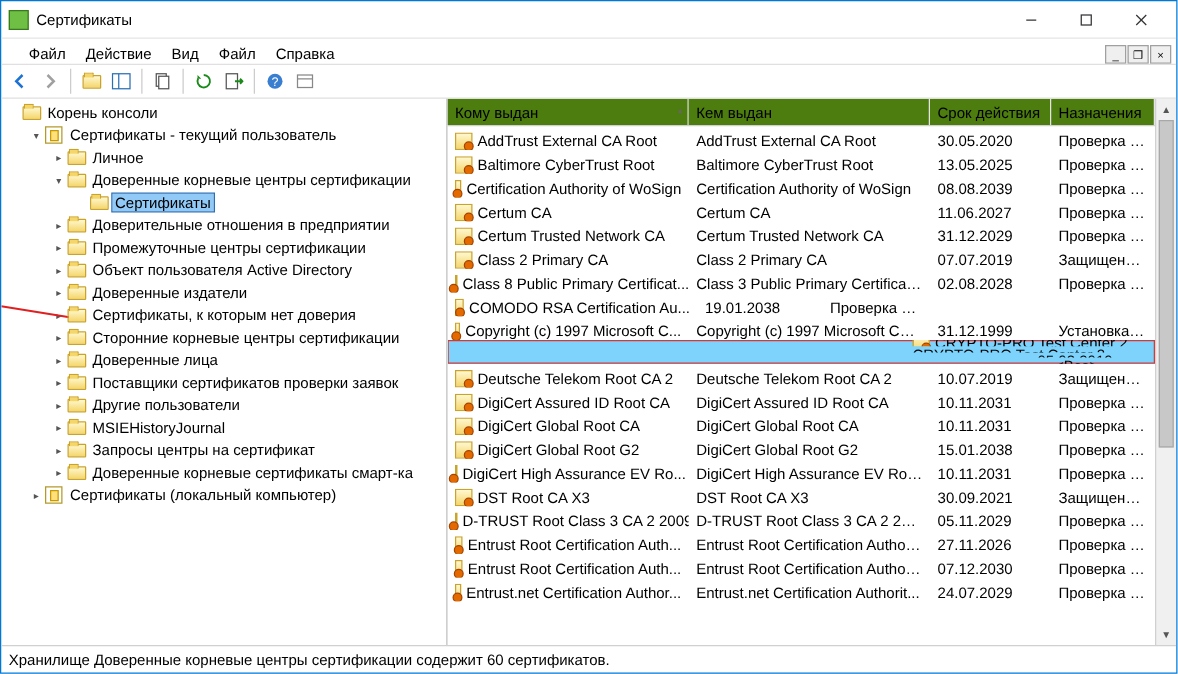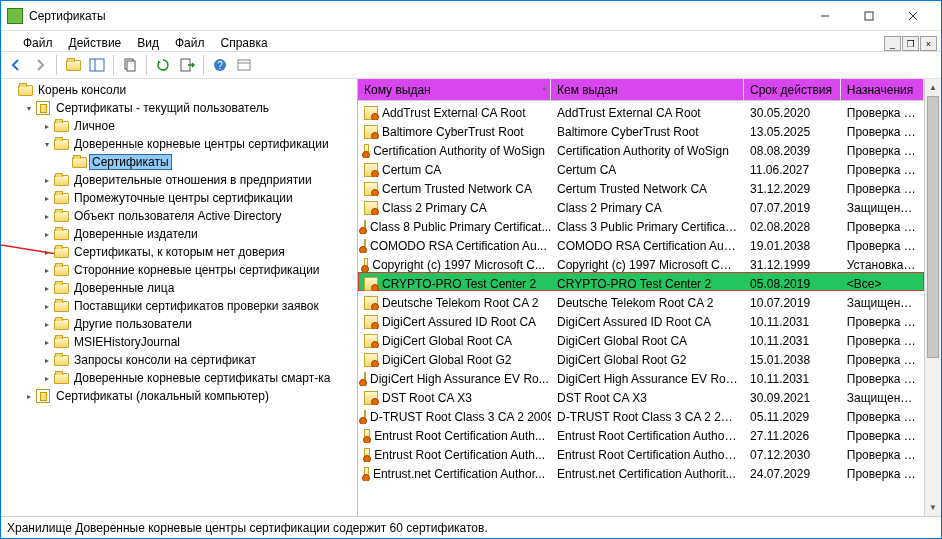--- a/index.html
+++ b/index.html
@@ -40,26 +40,26 @@
   .folder-ic::before{content:""; position:absolute; top:-3px; left:0; width:6px; height:3px; background:#f5d66b; border:1px solid #caa32a; border-bottom:none; border-radius:1px 1px 0 0;}
   .tlabel { padding:0 2px;}
   .tlabel.sel { background:#91c9f7; outline:1px solid #2a6fb5; }
   .tree-badge{ width:14px; height:14px; background:#fff; border:1px solid #b59a2a; display:inline-block; position:relative;}
   .tree-badge::after{content:""; position:absolute; left:3px; top:2px; width:5px; height:7px; border:1px solid #c99a00; background:#ffe07a;}
   
   .red-arrow { position:absolute; left:0; top:166px; pointer-events:none;}
   .red-arrow svg{ overflow:visible;}
   
   .list-header { display:flex; height:22px; border-bottom:1px solid #d0d0d0; font-size:12px; align-items:stretch;}
-  .lh-col { display:flex; align-items:center; padding:0 6px; border-right:1px solid #e4e4e4; background:#d946ef; cursor:default; position:relative;}
+  .lh-col { display:flex; align-items:center; padding:0 6px; border-right:1px solid #e4e4e4; background:#4d7c0f; cursor:default; position:relative;}
   .lh-col.sorted::after{content:"▴"; font-size:7px; color:#666; position:absolute; right:4px; top:5px;}
   
   .list-body { flex:1; overflow:hidden; }
   .list-row { display:flex; height:19px; align-items:flex-end; }
-  .list-row.hl { background:#22c55e; box-shadow:0 0 0 1px #d23a3a inset; }
+  .list-row.hl { background:#7dd3fc; box-shadow:0 0 0 1px #d23a3a inset;flex-direction:column; }
   .cell { padding:0 6px; overflow:hidden; text-overflow:ellipsis; white-space:nowrap; }
   .cell.name { display:flex; align-items:center; gap:4px;}
   .cert-ic{ width:14px; height:14px; display:inline-block; background:linear-gradient(#fff8d0,#f5d66b); border:1px solid #caa32a; position:relative;}
   .cert-ic::after{content:""; position:absolute; right:-2px; bottom:-2px; width:6px; height:6px; border-radius:50%; background:#e46a00; border:1px solid #a34400;}
   
   .vscroll { width:17px; background:#f0f0f0; display:flex; flex-direction:column; border-left:1px solid #d0d0d0;}
   .vscroll .arrow{ height:17px; display:flex; align-items:center; justify-content:center; font-size:8px; color:#555;}
   .vscroll .track{ flex:1; position:relative;}
   .vscroll .thumb{ position:absolute; left:2px; right:2px; top:0; height:65%; background:#c8c8c8; border:1px solid #a8a8a8;}
   
@@ -313,21 +313,21 @@
                       </span>
                       <span class="tlabel">MSIEHistoryJournal</span>
                     </div>
                   </li>
                 <li>
                     <div class="trow">
                       <span class="twisty closed"></span>
                       <span class="ticon">
                         <span class="folder-ic"></span>
                       </span>
-                      <span class="tlabel">Запросы консоли на сертификат</span>
+                      <span class="tlabel">Запросы центры на сертификат</span>
                     </div>
                   </li>
                 <li>
                     <div class="trow">
                       <span class="twisty closed"></span>
                       <span class="ticon">
                         <span class="folder-ic"></span>
                       </span>
                       <span class="tlabel">Доверенные корневые сертификаты смарт-ка</span>
                     </div>
@@ -420,21 +420,20 @@
               </div>
               <div class="cell c2">Class 3 Public Primary Certificatio...</div>
               <div class="cell c3">02.08.2028</div>
               <div class="cell c4">Проверка под</div>
             </div>
             <div class="list-row">
               <div class="cell name c1">
                 <span class="cert-ic"></span>
                 <span>COMODO RSA Certification Au...</span>
               </div>
-              <div class="cell c2">COMODO RSA Certification Auth...</div>
               <div class="cell c3">19.01.2038</div>
               <div class="cell c4">Проверка под</div>
             </div>
             <div class="list-row">
               <div class="cell name c1">
                 <span class="cert-ic"></span>
                 <span>Copyright (c) 1997 Microsoft C...</span>
               </div>
               <div class="cell c2">Copyright (c) 1997 Microsoft Corp.</div>
               <div class="cell c3">31.12.1999</div>

